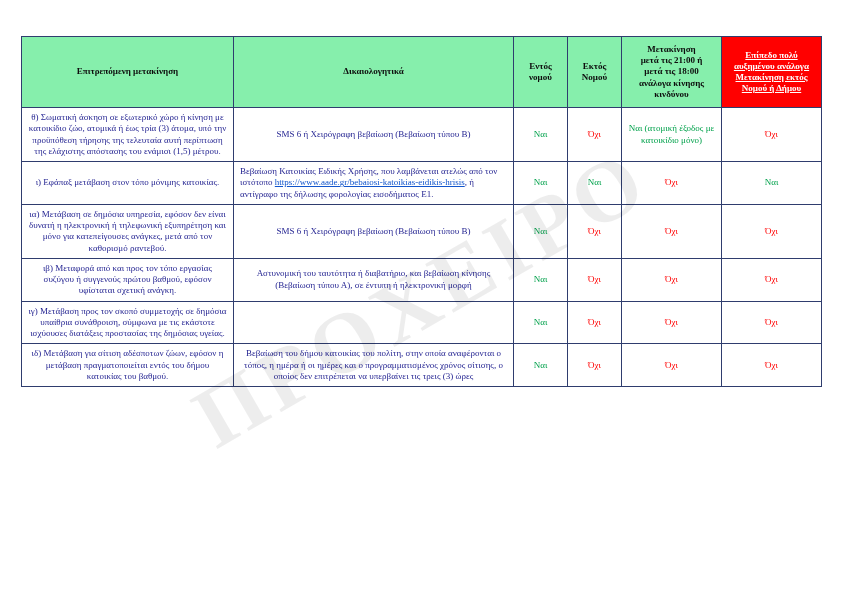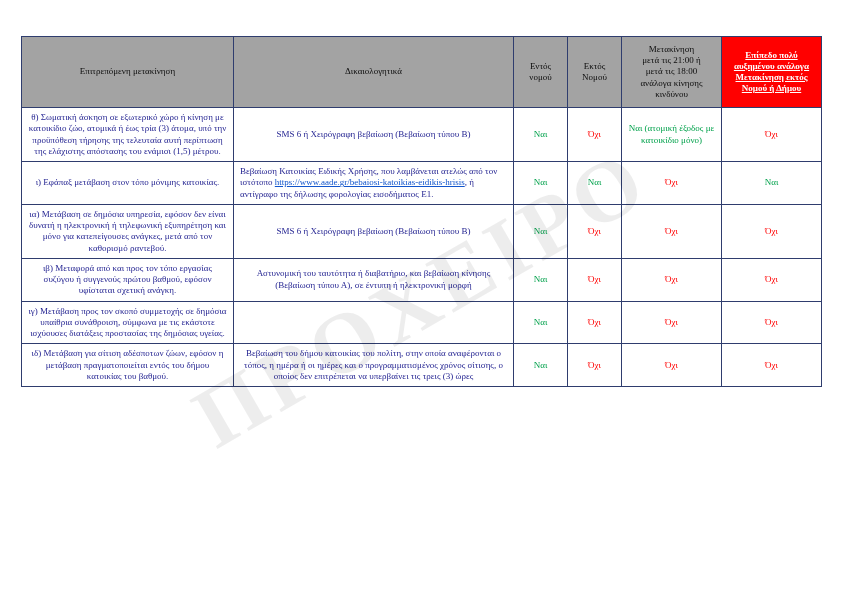--- a/index.html
+++ b/index.html
@@ -49,23 +49,23 @@
 
   table.mat td, table.mat th {
     border: 1px solid #2f3d6e;
     vertical-align: middle;
     padding: 4px 6px;
     font-size: 9px;
     line-height: 1.25;
   }
 
   thead th {
-    background: #a3a3a3;
+    background: #86efac;
     color: #0d0d0d;
-    font-weight: normal;
+    font-weight: bold;
     text-align: center;
     height: 62px;
     font-size: 9.5px;
   }
   thead th.red {
     background: #ff0000;
     color: #ffffff;
     font-weight: bold;
     font-size: 9px;
     text-decoration: underline;

